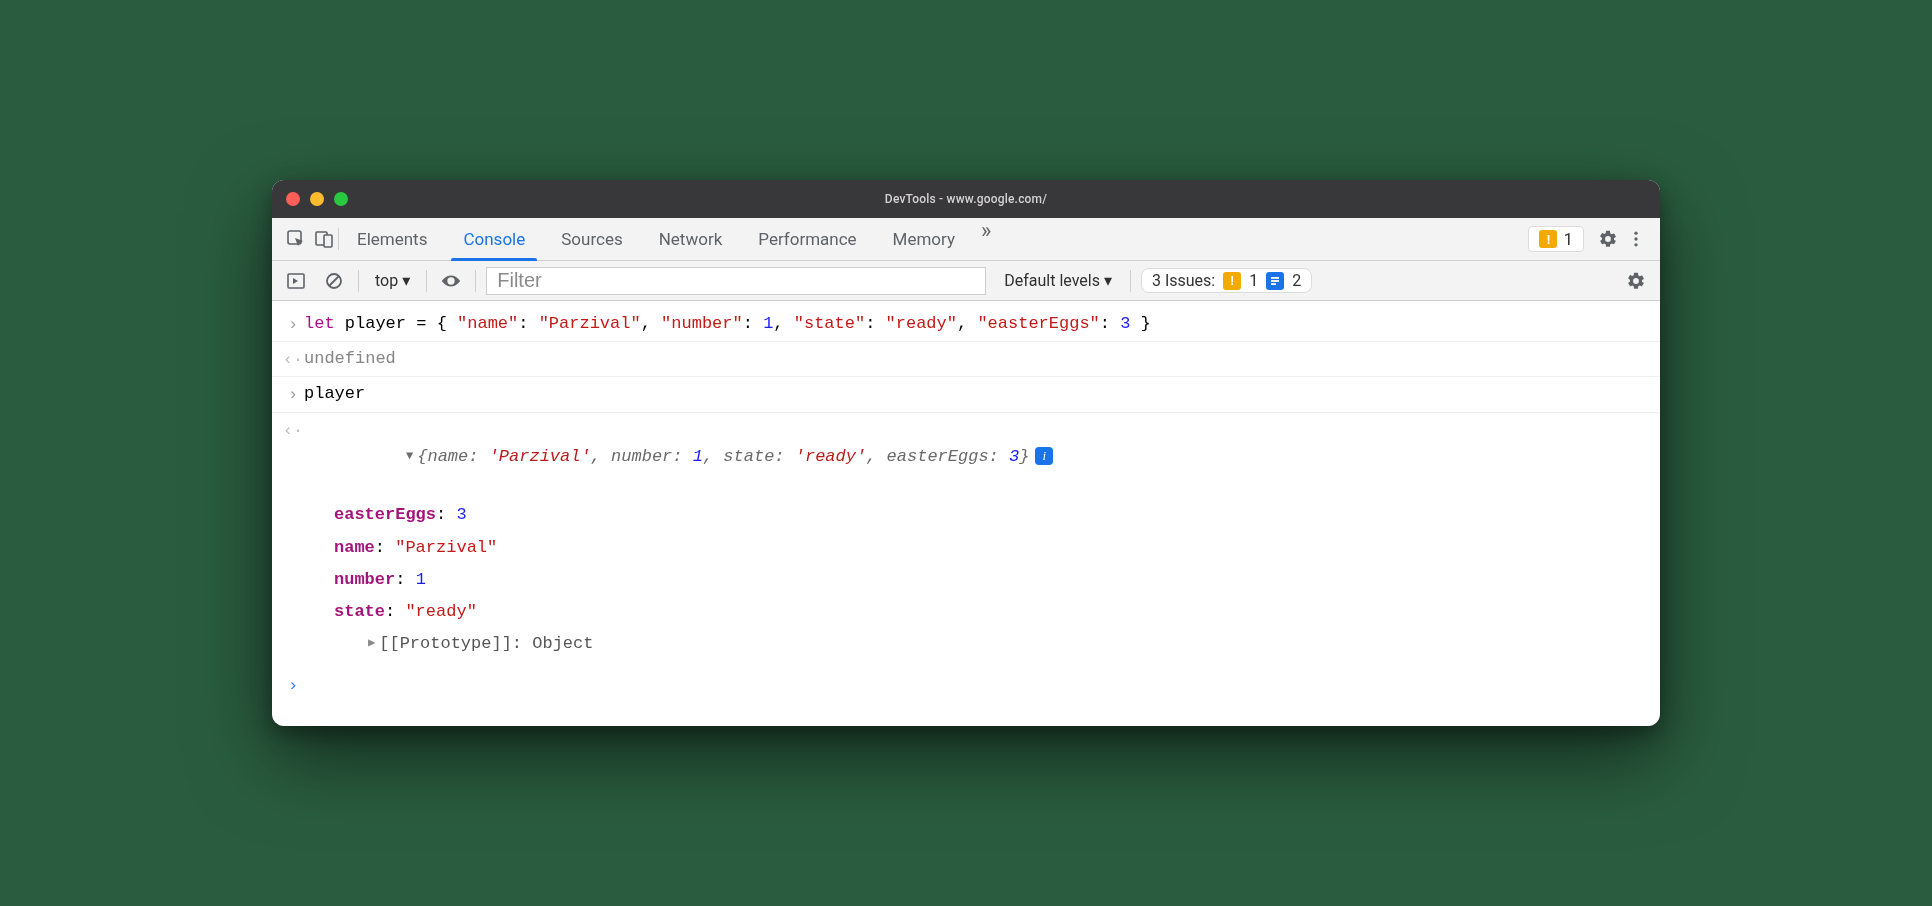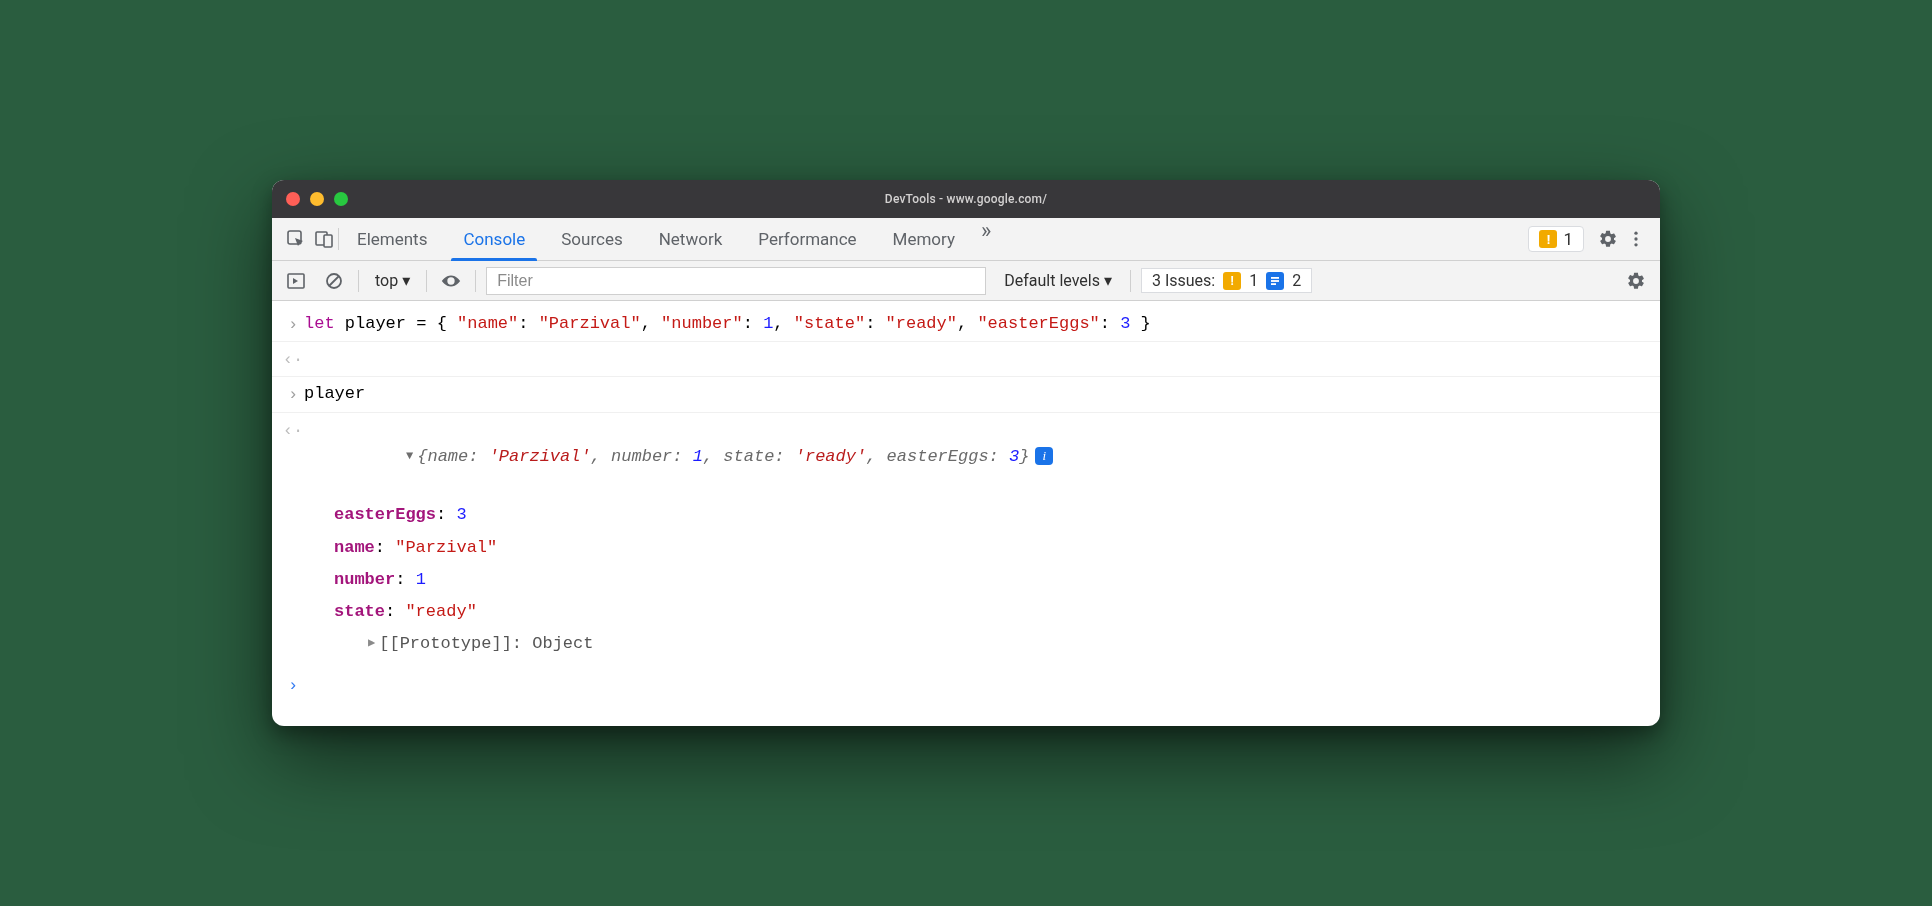--- a/index.html
+++ b/index.html
@@ -102,28 +102,28 @@
     color:#5f6368;
   }
   .ctb-sep { width:1px; height:22px; background:#cfcfcf; }
   .ctx-drop { display:flex; align-items:center; gap:4px; padding:2px 6px; color:#303030; }
   .filter-input {
     flex: 0 0 500px;
     height: 28px;
     border: 1px solid #cfcfcf;
     background: #fff;
     padding: 2px 10px;
-    font-size: 16px;
+    font-size: 20px;
     color:#303030;
   }
   .filter-input::placeholder { color:#8a8a8a; }
   .levels-drop { display:flex; align-items:center; gap:4px; padding:2px 8px; color:#303030; }
   .issues-chip {
     display:flex; align-items:center; gap:8px;
-    background:#fff; border:1px solid #dadce0; border-radius:0;
+    background:#fff; border:1px solid #dadce0; border-radius:8px;
     padding:2px 10px; color:#333;
   }
   .badge { display:inline-flex; align-items:center; justify-content:center; width:18px; height:18px; border-radius:3px; font-size:12px; font-weight:700; color:#fff;}
   .badge.warn { background:#f2aa00; }
   .badge.info { background:#1a73e8; }
   
   .console {
     font-family: var(--mono);
     font-size: 17px;
     line-height: 1.6;
@@ -280,20 +280,21 @@
 
   <div class="console">
 
     <div class="crow">
       <div class="cgutter">›</div>
       <div class="cbody"><span class="tok-kw">let</span><span> player = { </span><span class="tok-key">"name"</span>: <span class="tok-str">"Parzival"</span>, <span class="tok-key">"number"</span>: <span class="tok-num">1</span>, <span class="tok-key">"state"</span>: <span class="tok-str">"ready"</span>, <span class="tok-key">"easterEggs"</span>: <span class="tok-num">3</span><span> }</span></div>
     </div>
 
     <div class="crow">
       <div class="cgutter" style="color:#bdbdbd;">‹·</div>
+      <div class="cbody undef">undefined</div>
     </div>
 
     <div class="crow">
       <div class="cgutter">›</div>
       <div class="cbody">player</div>
     </div>
 
     <div class="crow" style="border-bottom:none; flex-direction:column; align-items:stretch;">
       <div style="display:flex;">
         <div class="cgutter" style="color:#bdbdbd;">‹·</div>

